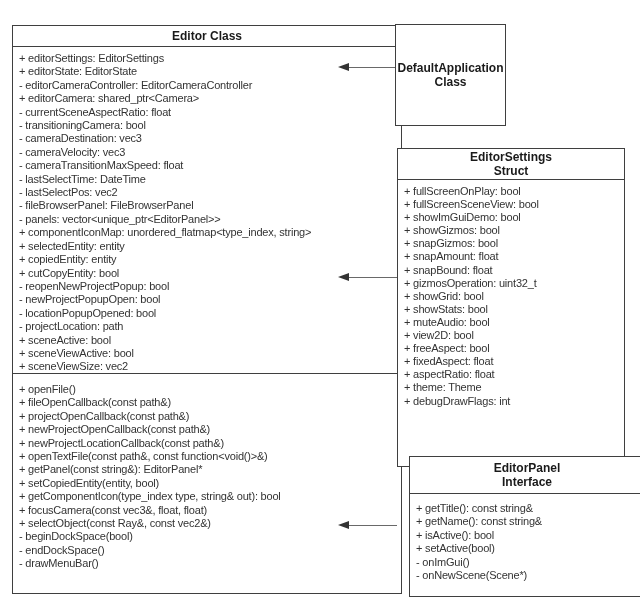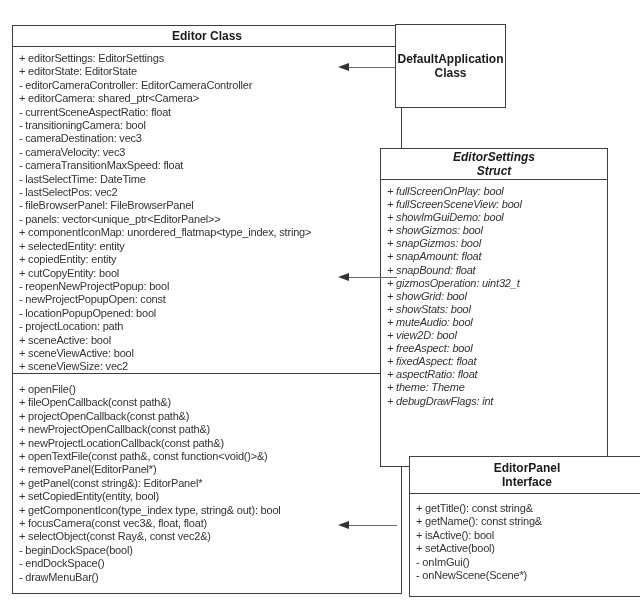--- a/index.html
+++ b/index.html
@@ -45,24 +45,24 @@
     letter-spacing: -0.2px;
     white-space: nowrap;
     color: #333333;
   }
   
   #box-editor { left: 12px; top: 25px; width: 390px; height: 569px; }
   #box-editor .uml-title { height: 21px; }
   #box-editor .attrs { height: 327px; }
   #box-editor .methods { flex: 1 1 auto; padding-top: 9px; }
 
-  #box-default-application { left: 395px; top: 24px; width: 111px; height: 84px; }
+  #box-default-application { left: 395px; top: 24px; width: 111px; height: 102px; }
   #box-default-application .uml-title { flex: 1 1 auto; }
 
-  #box-editor-settings { left: 380px; top: 148px; width: 228px; height: 319px; font-style: italic; }
+  #box-editor-settings { left: 397px; top: 148px; width: 228px; height: 319px; }
   #box-editor-settings .uml-title { height: 31px; }
   #box-editor-settings .member-section .member-line { line-height: 13.1px; }
 
   #box-editor-panel { left: 409px; top: 456px; width: 236px; height: 141px; }
   #box-editor-panel .uml-title { height: 37px; }
   #box-editor-panel .member-section { padding-top: 8px; }
 
   
   .arrow { position: absolute; }
   .arrow .shaft {
@@ -112,35 +112,34 @@
         <div class="member-line">- cameraTransitionMaxSpeed: float</div>
         <div class="member-line">- lastSelectTime: DateTime</div>
         <div class="member-line">- lastSelectPos: vec2</div>
         <div class="member-line">- fileBrowserPanel: FileBrowserPanel</div>
         <div class="member-line">- panels: vector&lt;unique_ptr&lt;EditorPanel&gt;&gt;</div>
         <div class="member-line">+ componentIconMap: unordered_flatmap&lt;type_index, string&gt;</div>
         <div class="member-line">+ selectedEntity: entity</div>
         <div class="member-line">+ copiedEntity: entity</div>
         <div class="member-line">+ cutCopyEntity: bool</div>
         <div class="member-line">- reopenNewProjectPopup: bool</div>
-        <div class="member-line">- newProjectPopupOpen: const</div>
+        <div class="member-line">- newProjectPopupOpen: bool</div>
         <div class="member-line">- locationPopupOpened: bool</div>
         <div class="member-line">- projectLocation: path</div>
         <div class="member-line">+ sceneActive: bool</div>
         <div class="member-line">+ sceneViewActive: bool</div>
         <div class="member-line">+ sceneViewSize: vec2</div>
       </div>
     <div class="member-section methods">
         <div class="member-line">+ openFile()</div>
         <div class="member-line">+ fileOpenCallback(const path&amp;)</div>
         <div class="member-line">+ projectOpenCallback(const path&amp;)</div>
         <div class="member-line">+ newProjectOpenCallback(const path&amp;)</div>
         <div class="member-line">+ newProjectLocationCallback(const path&amp;)</div>
         <div class="member-line">+ openTextFile(const path&amp;, const function&lt;void()&gt;&amp;)</div>
-        <div class="member-line">+ removePanel(EditorPanel*)</div>
         <div class="member-line">+ getPanel(const string&amp;): EditorPanel*</div>
         <div class="member-line">+ setCopiedEntity(entity, bool)</div>
         <div class="member-line">+ getComponentIcon(type_index type, string&amp; out): bool</div>
         <div class="member-line">+ focusCamera(const vec3&amp;, float, float)</div>
         <div class="member-line">+ selectObject(const Ray&amp;, const vec2&amp;)</div>
         <div class="member-line">- beginDockSpace(bool)</div>
         <div class="member-line">- endDockSpace()</div>
         <div class="member-line">- drawMenuBar()</div>
       </div>
   </div>

